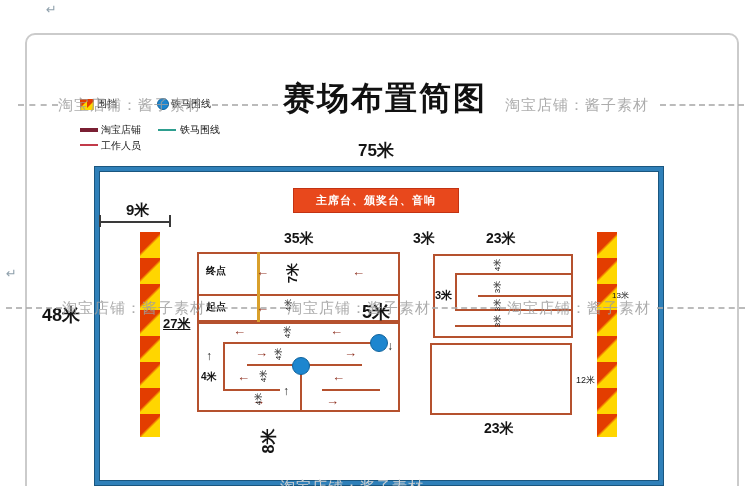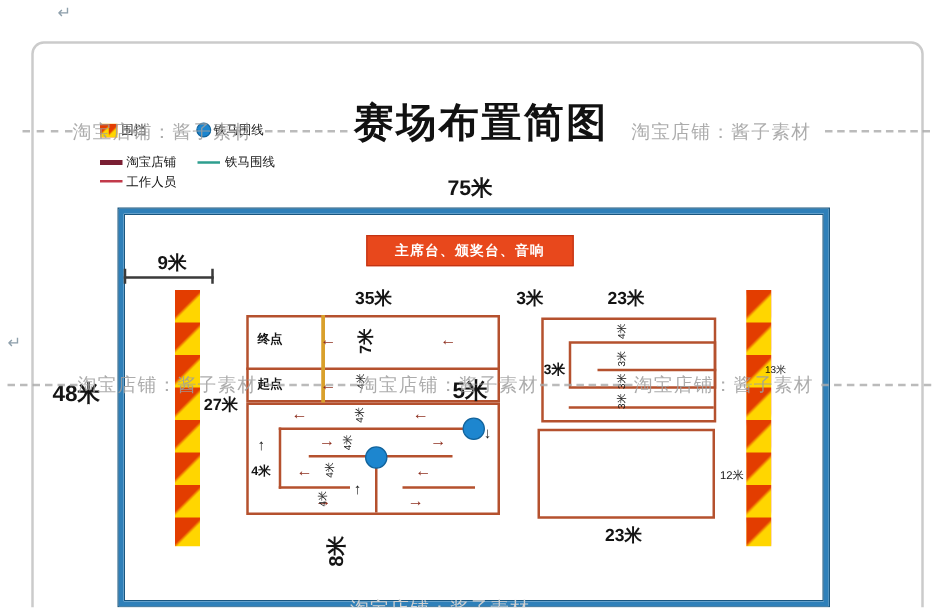--- a/index.html
+++ b/index.html
@@ -89,21 +89,21 @@
   <div class="dimtick" style="left:169px;top:215px;"></div>
 
   <div class="banner">主席台、颁奖台、音响</div>
 
   <div class="barrier" style="left:140px;"></div>
   <div class="barrier" style="left:597px;"></div>
 
   <div class="lbl b" style="left:284px;top:230px;font-size:14px;">35米</div>
   <div class="lbl b" style="left:413px;top:230px;font-size:14px;">3米</div>
   <div class="lbl b" style="left:486px;top:230px;font-size:14px;">23米</div>
-  <div class="lbl b" style="left:163px;top:315px;font-size:13px;">27米</div>
+  <div class="lbl b" style="left:163px;top:315px;font-size:13px;text-decoration:underline;">27米</div>
 
   <div class="trect" style="left:197px;top:252px;width:199px;height:66px;"></div>
   <div class="goldline" style="left:257px;top:252px;width:3px;height:70px;"></div>
   <div class="tl" style="left:197px;top:294px;width:203px;height:2px;"></div>
   <div class="lbl b" style="left:206px;top:264px;font-size:10px;">终点</div>
   <div class="lbl b" style="left:206px;top:300px;font-size:10px;">起点</div>
   <div class="lbl b rot" style="left:278px;top:258px;width:30px;height:30px;font-size:13px;">7米</div>
   <span class="arrow-h" style="left:256px;top:265px;">←</span>
   <span class="arrow-h" style="left:352px;top:265px;">←</span>
   <span class="arrow-h" style="left:256px;top:301px;">←</span>

